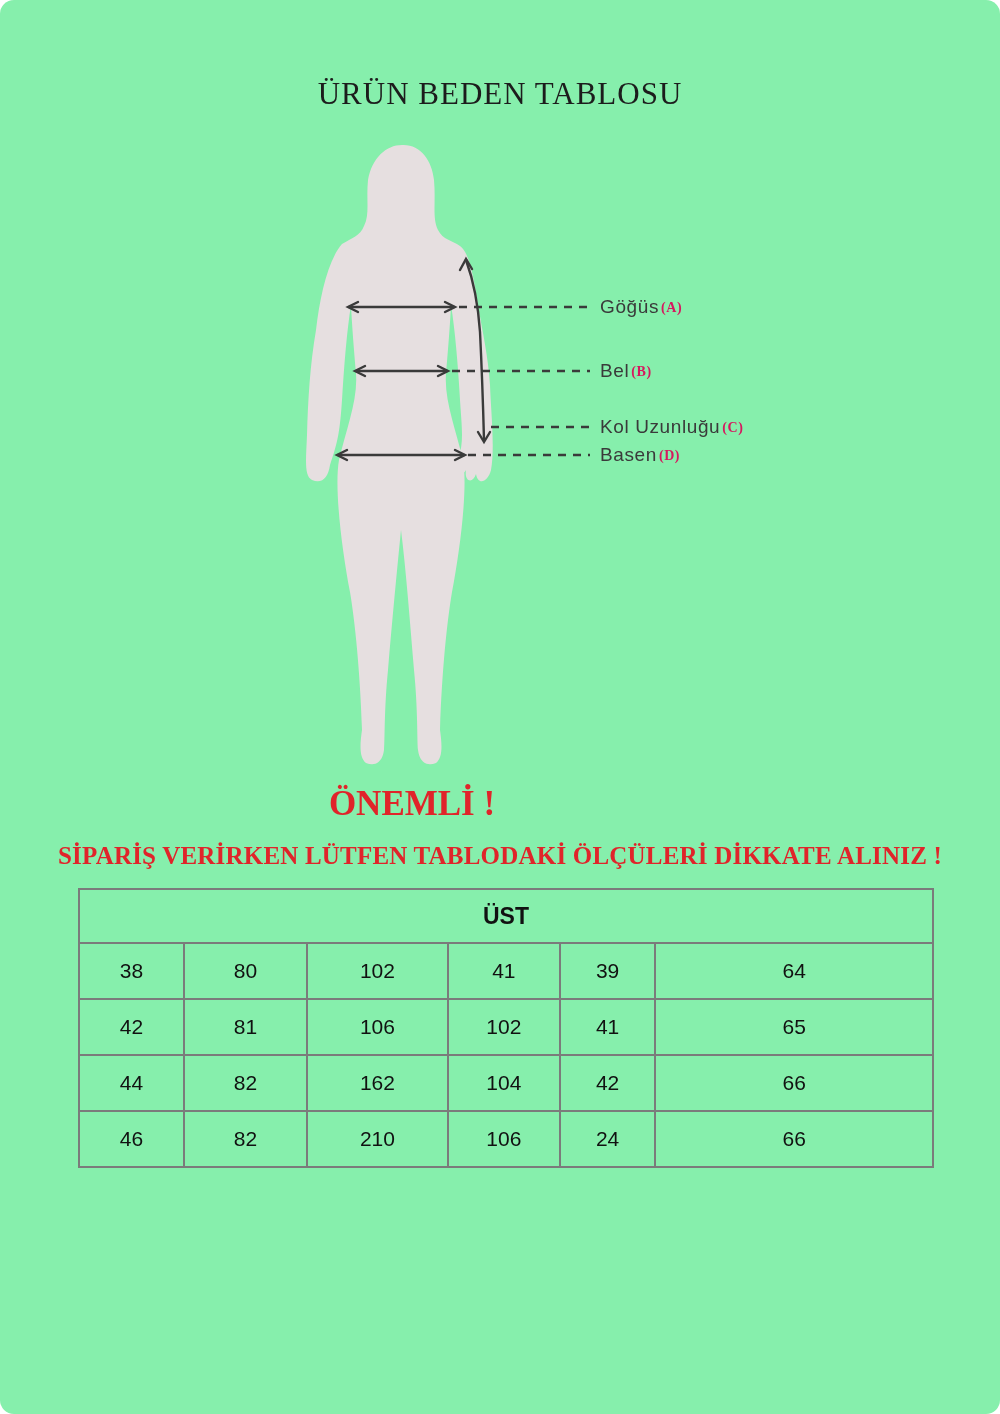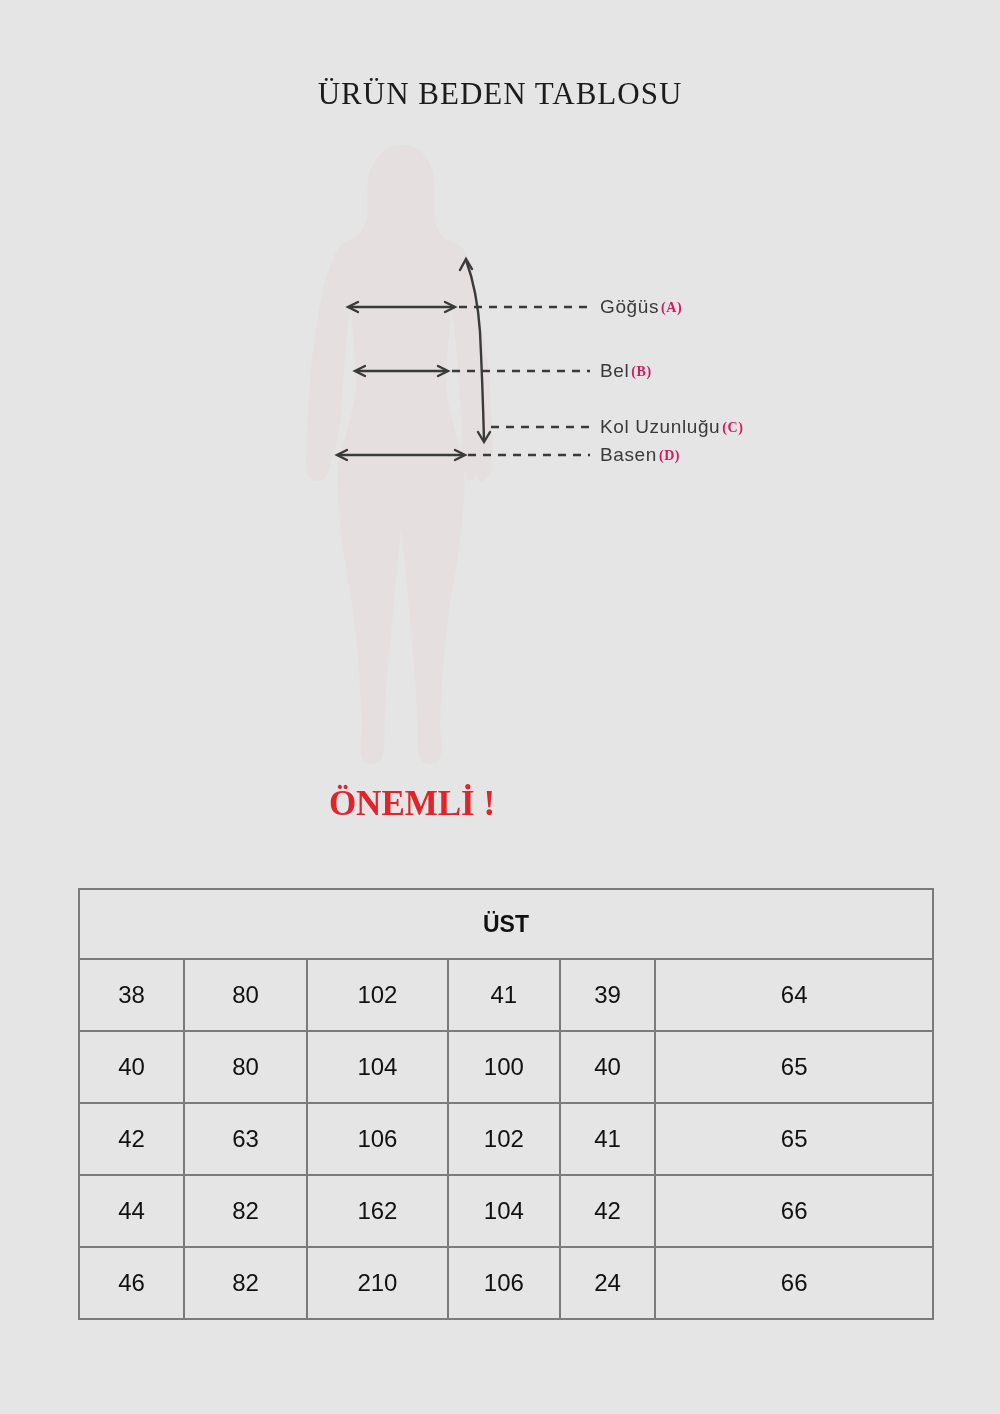--- a/index.html
+++ b/index.html
@@ -1,22 +1,23 @@
 <!DOCTYPE html>
 <html><head>
 <meta charset="utf-8">
 <style>
   html,body{margin:0;padding:0;background:#ffffff;}
   .page{
     position:relative;
     width:1000px;
     height:1414px;
-    background:#e5e5e5;
+    background:#86efac;
     overflow:hidden;
     font-family:"Liberation Sans", sans-serif;
+    border-radius:14px;
   }
   
   .page-title{
     position:absolute;
     top:76px; left:0; width:1000px;
     text-align:center;
     font-family:"Liberation Serif", serif;
     font-size:31px;
     letter-spacing:1px;
     color:#1c1c1c;
@@ -75,35 +76,35 @@
     width:856px;
     border-collapse:collapse;
     table-layout:fixed;
     font-family:"Liberation Sans", sans-serif;
     color:#111111;
   }
   table.size-table td{
     border:2px solid #7b7b7b;
     text-align:center;
     vertical-align:middle;
-    padding:8px;
+    padding:0;
   }
   table.size-table .group-row td{
     height:52px;
     font-weight:bold;
     font-size:23px;
   }
   table.size-table .head-row td{
     height:54px;
     font-weight:bold;
     font-size:22px;
   }
   table.size-table .data-row td{
     height:54px;
-    font-size:24px;
+    font-size:21px;
   }
 </style>
 </head>
 <body>
 
 <div class="page">
 
   <div class="page-title">ÜRÜN BEDEN TABLOSU</div>
 
   <svg class="diagram-svg" viewBox="0 0 500 660" xmlns="http://www.w3.org/2000/svg">
@@ -183,20 +184,21 @@
     <span>Bel</span><span class="letter">(B)</span>
   </div>
   <div class="measure-label label-kol">
     <span>Kol Uzunluğu</span><span class="letter">(C)</span>
   </div>
   <div class="measure-label label-basen">
     <span>Basen</span><span class="letter">(D)</span>
   </div>
 
   <div class="important-heading">ÖNEMLİ !</div>
+  <div class="warning-text">SİPARİŞ VERİRKEN LÜTFEN TABLODAKİ ÖLÇÜLERİ DİKKATE ALINIZ !</div>
 
   <table class="size-table">
     <colgroup>
       <col style="width:12.3%">
       <col style="width:14.4%">
       <col style="width:16.5%">
       <col style="width:13.1%">
       <col style="width:11.2%">
       <col style="width:32.5%">
     </colgroup>
@@ -206,30 +208,22 @@
       </tr>
       <tr class="data-row">
         <td>38</td>
         <td>80</td>
         <td>102</td>
         <td>41</td>
         <td>39</td>
         <td>64</td>
       </tr>
       <tr class="data-row">
-        <td>40</td>
-        <td>80</td>
-        <td>104</td>
-        <td>100</td>
-        <td>40</td>
-        <td>65</td>
-      </tr>
-      <tr class="data-row">
         <td>42</td>
-        <td>63</td>
+        <td>81</td>
         <td>106</td>
         <td>102</td>
         <td>41</td>
         <td>65</td>
       </tr>
       <tr class="data-row">
         <td>44</td>
         <td>82</td>
         <td>162</td>
         <td>104</td>

